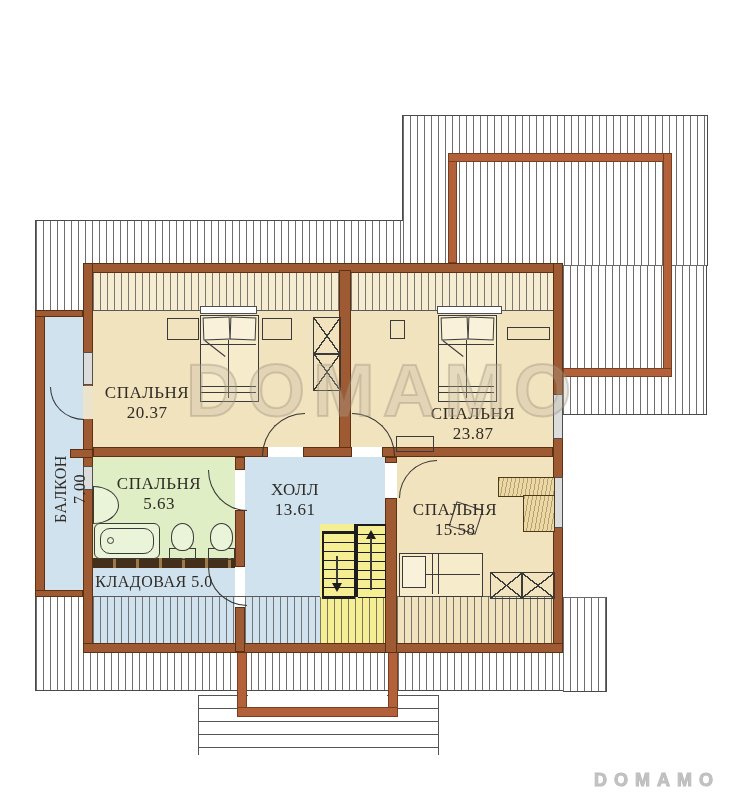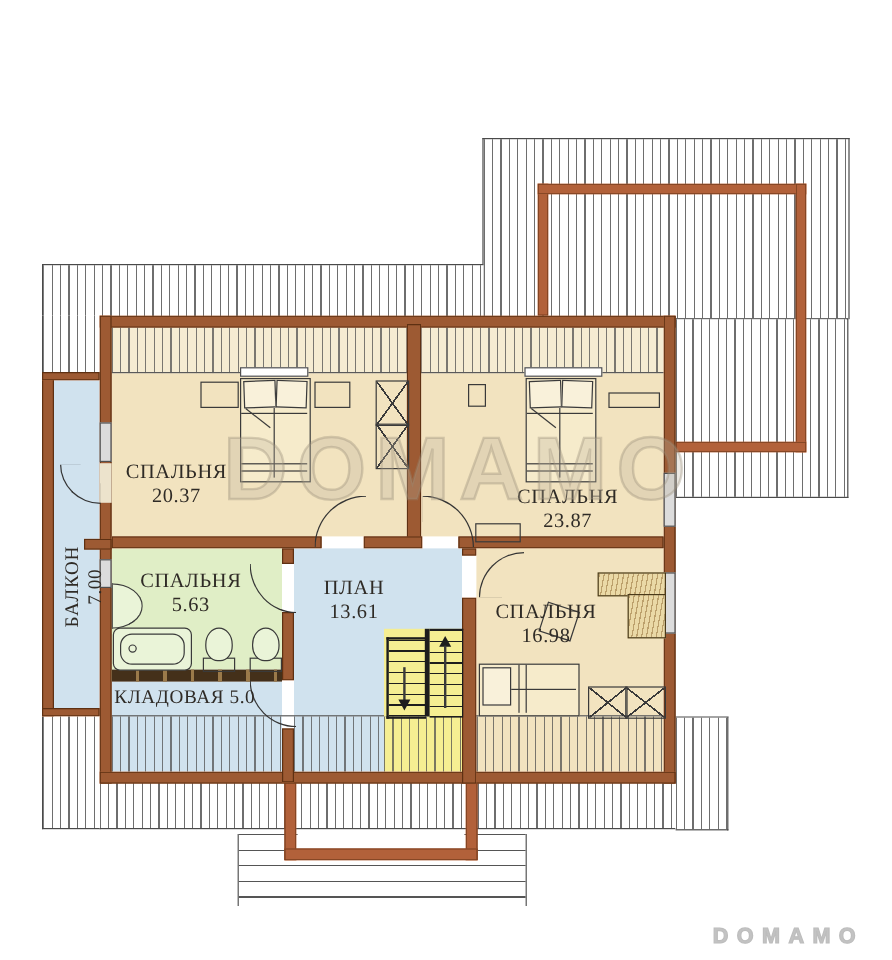--- a/index.html
+++ b/index.html
@@ -205,28 +205,28 @@
     <div class="room-label" style="left:95px;top:383px;width:104px;">
       <div>СПАЛЬНЯ</div>
       <div>20.37</div>
     </div>
     <div class="room-label" style="left:420px;top:404px;width:106px;">
       <div>СПАЛЬНЯ</div>
       <div>23.87</div>
     </div>
     <div class="room-label" style="left:402px;top:500px;width:106px;">
       <div>СПАЛЬНЯ</div>
-      <div>16.98</div>
+      <div>15.58</div>
     </div>
     <div class="room-label" style="left:106px;top:474px;width:106px;">
       <div>СПАЛЬНЯ</div>
       <div>5.63</div>
     </div>
     <div class="room-label" style="left:245px;top:480px;width:100px;">
-      <div>ПЛАН</div>
+      <div>ХОЛЛ</div>
       <div>13.61</div>
     </div>
     <div class="room-label" style="left:92px;top:572px;width:124px;font-size:16px;white-space:nowrap;">
       <span>КЛАДОВАЯ</span>
       <span>5.0</span>
     </div>
     <div class="room-label" style="left:25px;top:469px;width:92px;height:40px;transform:rotate(-90deg);font-size:16px;line-height:19px;">
       <div>БАЛКОН</div>
       <div>7.00</div>
     </div>

